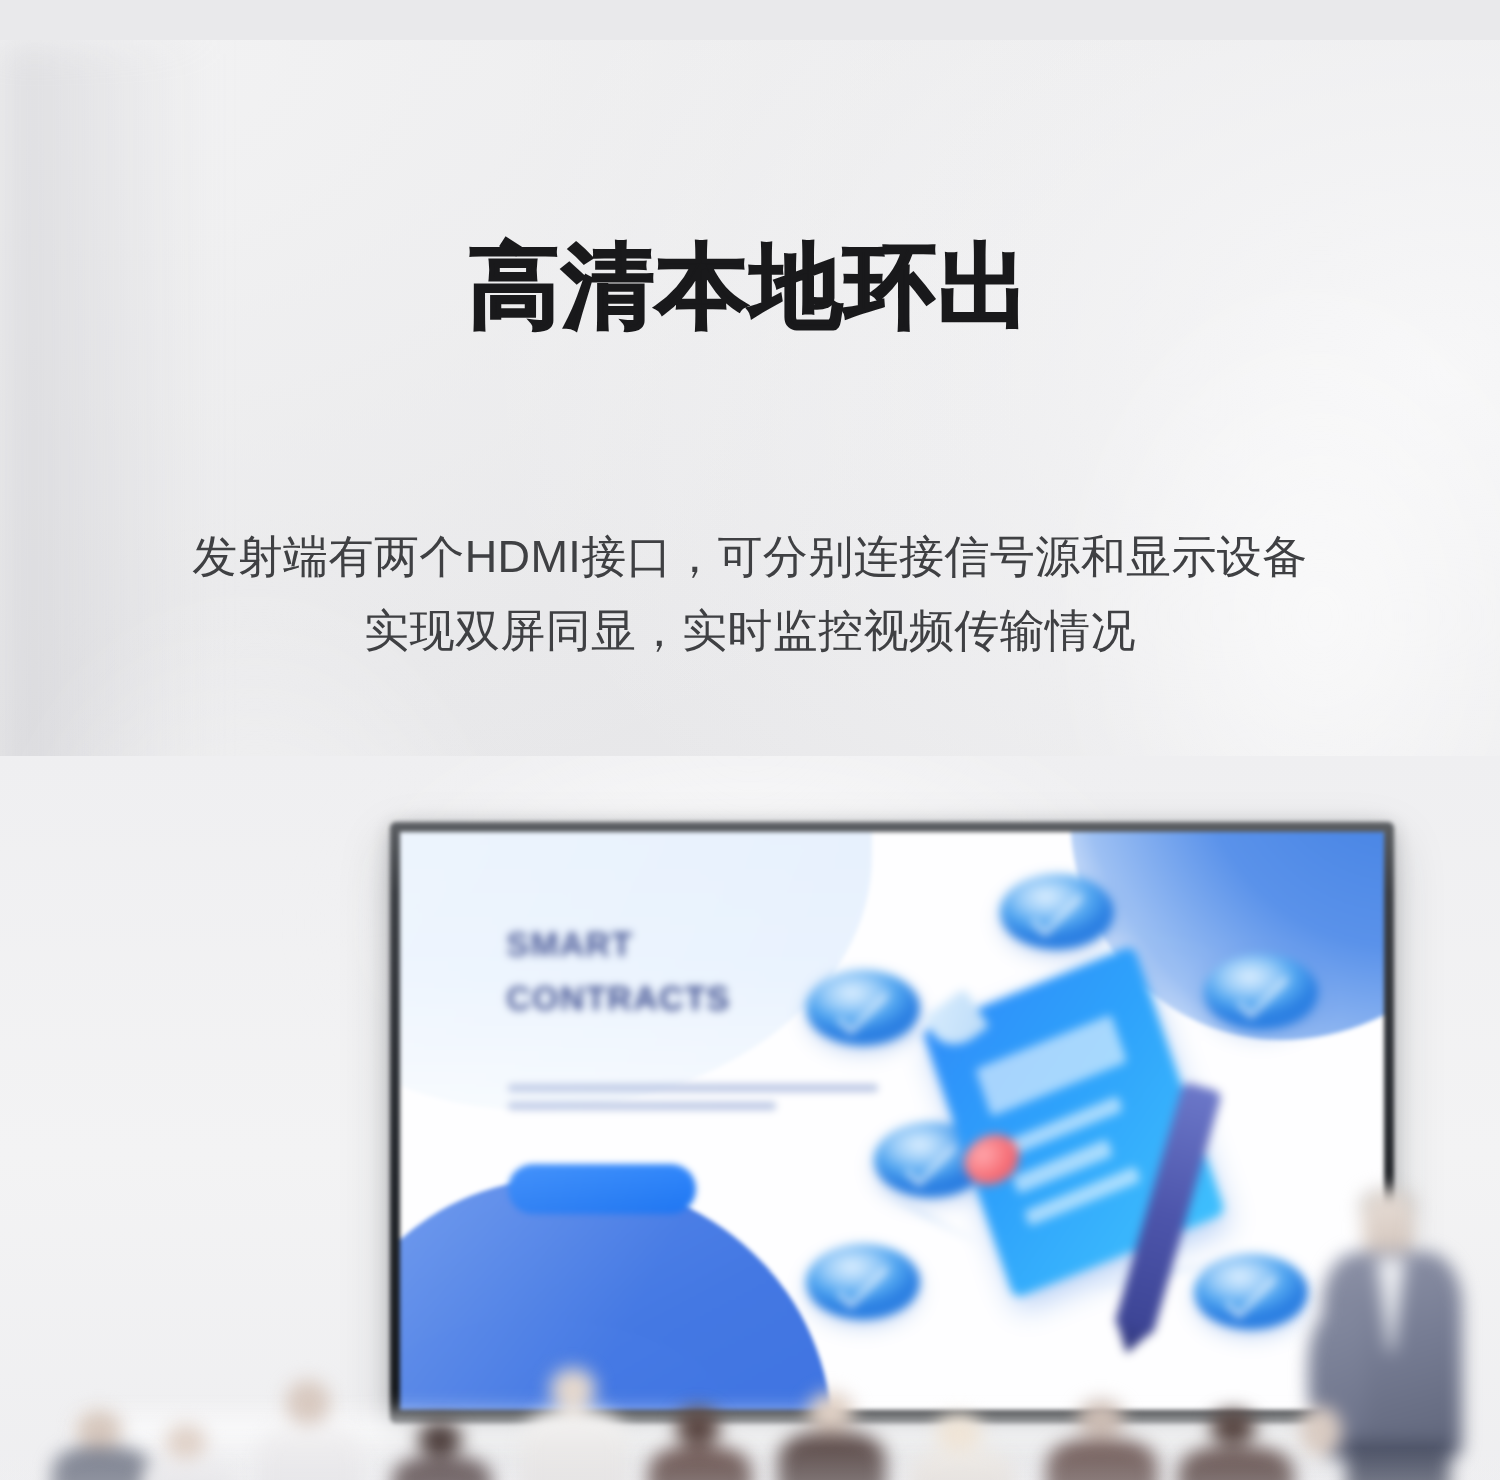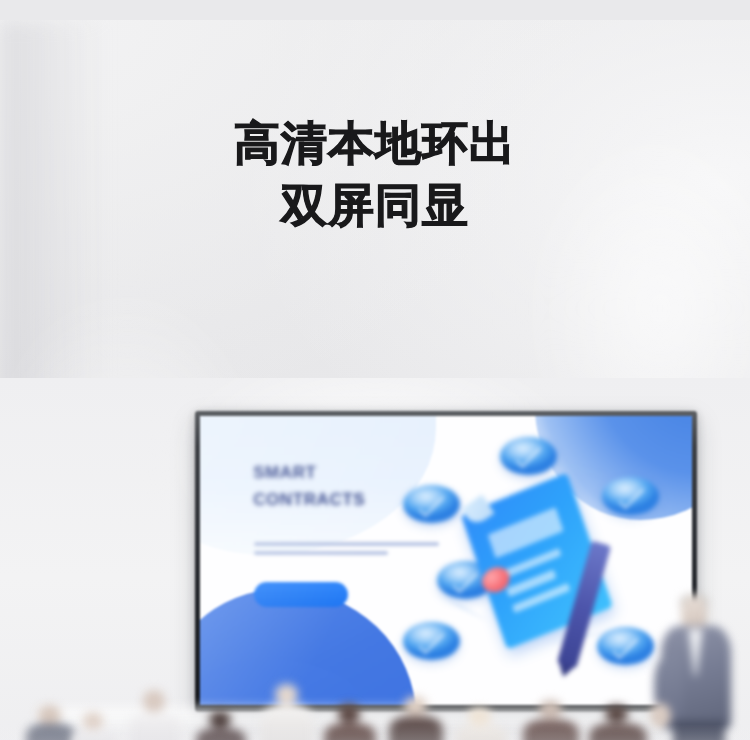--- a/index.html
+++ b/index.html
@@ -424,23 +424,26 @@
 <body>
 
 <div id="poster">
 
   <div class="wall-shade-left"></div>
   <div class="wall-glow-a"></div>
   <div class="wall-glow-b"></div>
 
   <div class="headline">
     <span class="l1">高清本地环出</span>
-    <span class="l2">双屏同显</span>
   </div>
 
+  <div class="subtitle">
+    <span>发射端有两个HDMI接口，可分别连接信号源和显示设备</span>
+    <span>实现双屏同显，实时监控视频传输情况</span>
+  </div>
 
   <div class="photo">
     <div class="room-bg"></div>
     <div class="room-light"></div>
 
     <div class="tv">
       <div class="tv-inner">
 
         <div class="slide">
           <div class="slide-blob-tl"></div>

